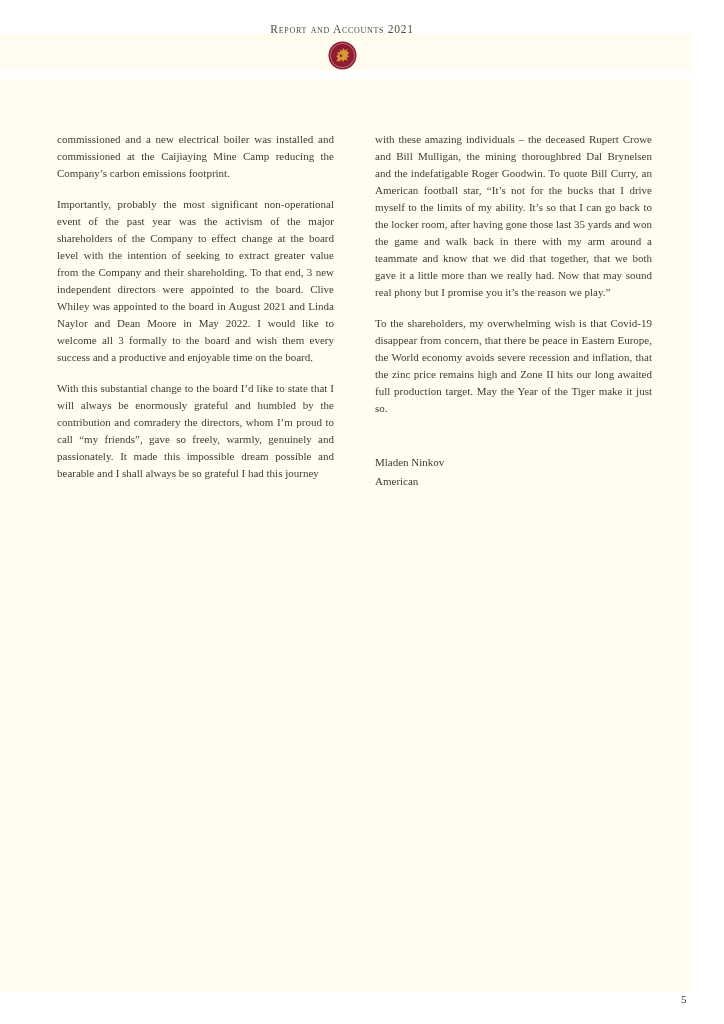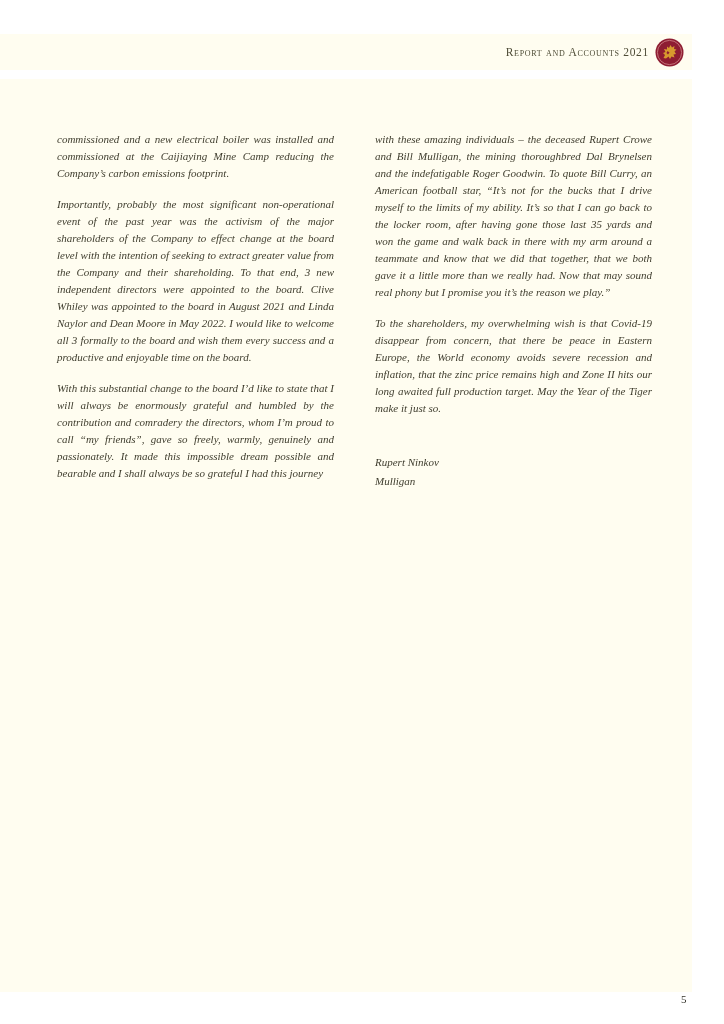--- a/index.html
+++ b/index.html
@@ -19,20 +19,21 @@
     position: absolute;
     top: 34px; left: 0;
     width: 692px; height: 36px;
     background: var(--panel, #fffdf0);
     display: flex;
     align-items: center;
     justify-content: flex-end;
     gap: 6px;
     padding-right: 8px;
     box-sizing: border-box;
+    flex-direction: column;
   }
   .header-title {
     font-variant: small-caps;
     font-size: 11.5px;
     letter-spacing: 0.7px;
     color: var(--header-text, #4e4c36);
     white-space: nowrap;
   }
   .seal {
     width: 29px; height: 29px;
@@ -44,21 +45,21 @@
     top: 79px; left: 0;
     width: 692px; height: 913px;
     background: var(--panel, #fffdf0);
   }
   .columns {
     position: absolute;
     top: 52px; left: 57px;
     display: flex;
     gap: 41px;
   }
-  .col { width: 277px; font-style: italic; }
+  .col { width: 277px; }
   .body-para {
     margin: 0 0 14px 0;
     font-size: 11px;
     line-height: 17px;
     text-align: justify;
     color: var(--body-text, #3f3d2e);
   }
   .signature {
     margin-top: 36px;
     font-size: 11px;
@@ -95,22 +96,22 @@
           <p class="body-para">commissioned and a new electrical boiler was installed and commissioned at the Caijiaying Mine Camp reducing the Company’s carbon emissions footprint.</p>
           <p class="body-para">Importantly, probably the most significant non-operational event of the past year was the activism of the major shareholders of the Company to effect change at the board level with the intention of seeking to extract greater value from the Company and their shareholding. To that end, 3 new independent directors were appointed to the board. Clive Whiley was appointed to the board in August 2021 and Linda Naylor and Dean Moore in May 2022. I would like to welcome all 3 formally to the board and wish them every success and a productive and enjoyable time on the board.</p>
           <p class="body-para">With this substantial change to the board I’d like to state that I will always be enormously grateful and humbled by the contribution and comradery the directors, whom I’m proud to call “my friends”, gave so freely, warmly, genuinely and passionately. It made this impossible dream possible and bearable and I shall always be so grateful I had this journey</p>
         </div>
       <div class="col">
         <div>
             <p class="body-para">with these amazing individuals – the deceased Rupert Crowe and Bill Mulligan, the mining thoroughbred Dal Brynelsen and the indefatigable Roger Goodwin. To quote Bill Curry, an American football star, “It’s not for the bucks that I drive myself to the limits of my ability. It’s so that I can go back to the locker room, after having gone those last 35 yards and won the game and walk back in there with my arm around a teammate and know that we did that together, that we both gave it a little more than we really had. Now that may sound real phony but I promise you it’s the reason we play.”</p>
             <p class="body-para">To the shareholders, my overwhelming wish is that Covid-19 disappear from concern, that there be peace in Eastern Europe, the World economy avoids severe recession and inflation, that the zinc price remains high and Zone II hits our long awaited full production target. May the Year of the Tiger make it just so.</p>
           </div>
         <div class="signature">
-          <div>Rupert Ninkov</div>
-          <div>Mulligan</div>
+          <div>Mladen Ninkov</div>
+          <div>American</div>
         </div>
       </div>
     </div>
   </div>
 
   <div class="page-number">5</div>
 
 </div>
 
 </body></html>

